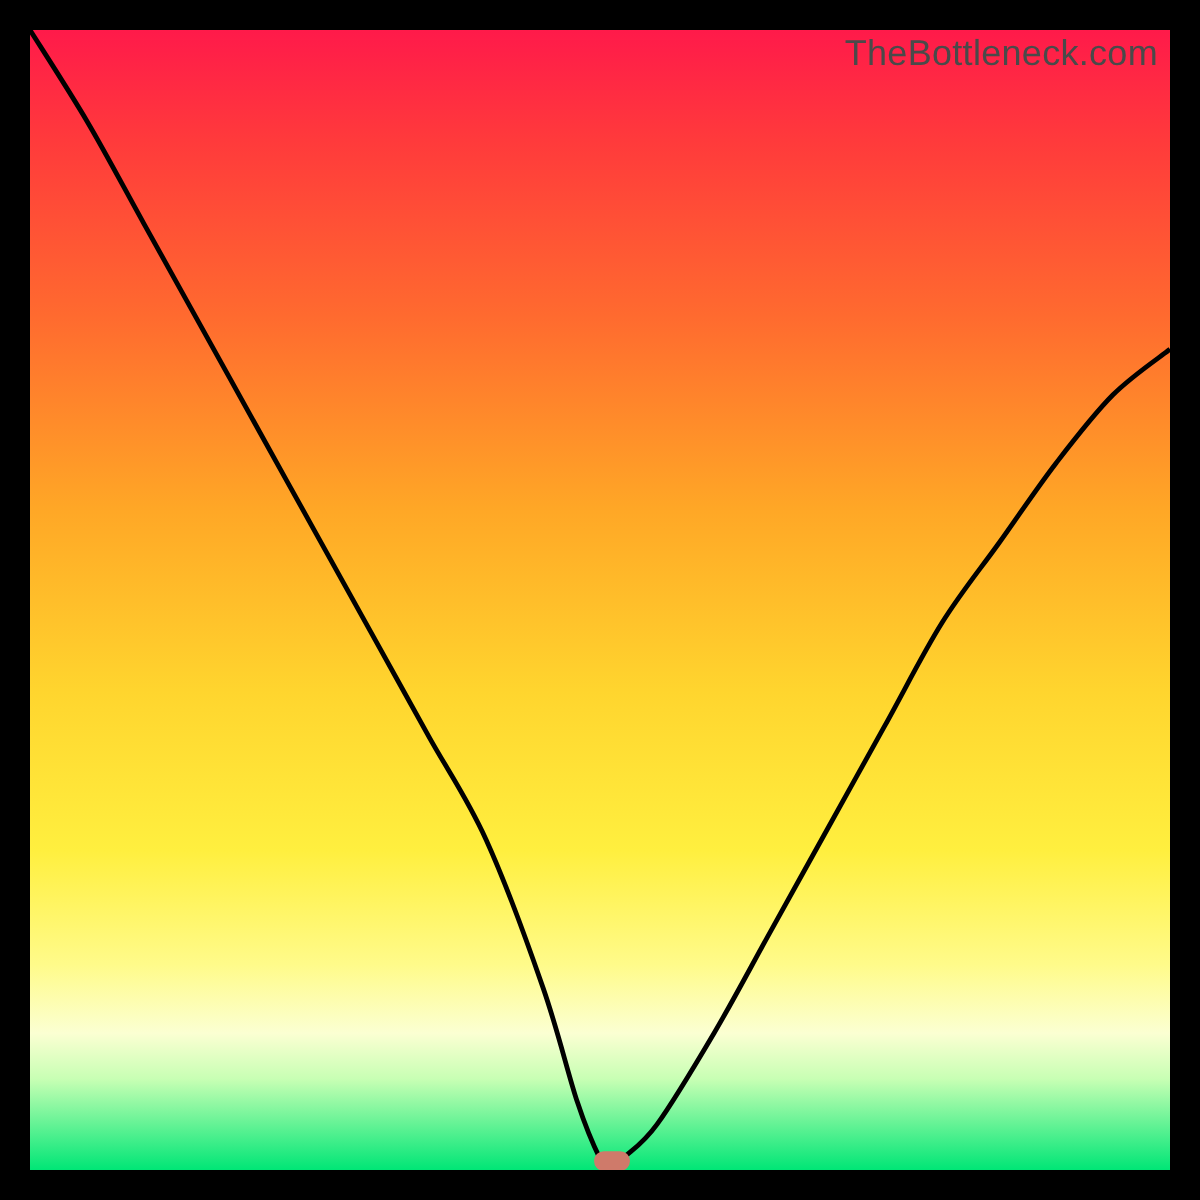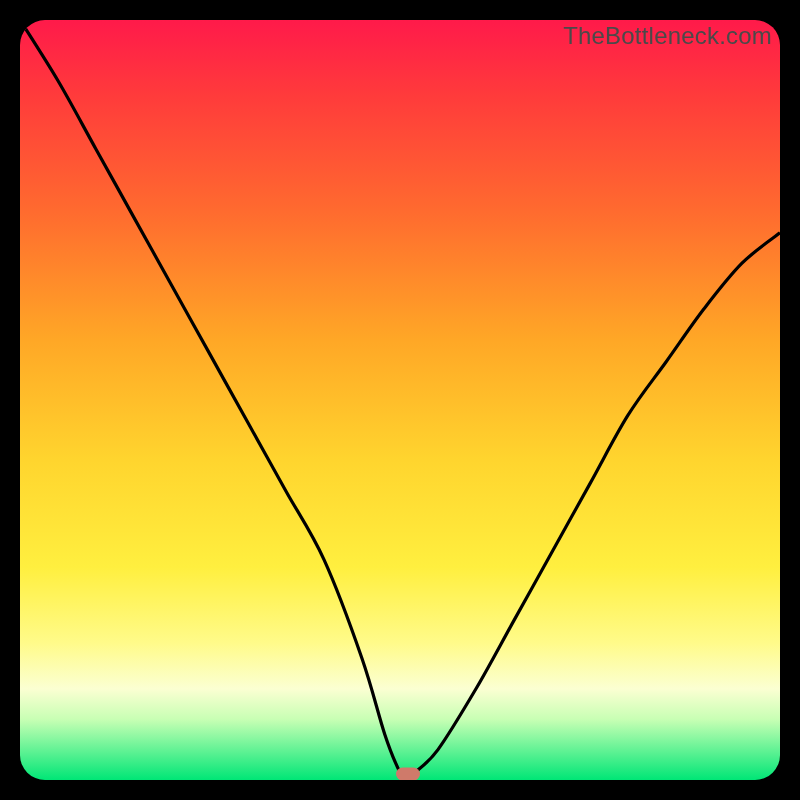--- a/index.html
+++ b/index.html
@@ -31,21 +31,20 @@
       #ff6a2f 25%,
       #ffa726 42%,
       #ffd52e 58%,
       #ffef3f 72%,
       #fffb8a 82%,
       #fbffd2 88%,
       #c8ffb4 92%,
       #00e676 100%
     );
     overflow: hidden;
-    border-radius: 25px;
   }
   .watermark {
     position: absolute;
     top: 2px;
     right: 8px;
     color: #4a4a4a;
     font-size: 24px;
     font-weight: 500;
     letter-spacing: 0.2px;
     z-index: 10;

